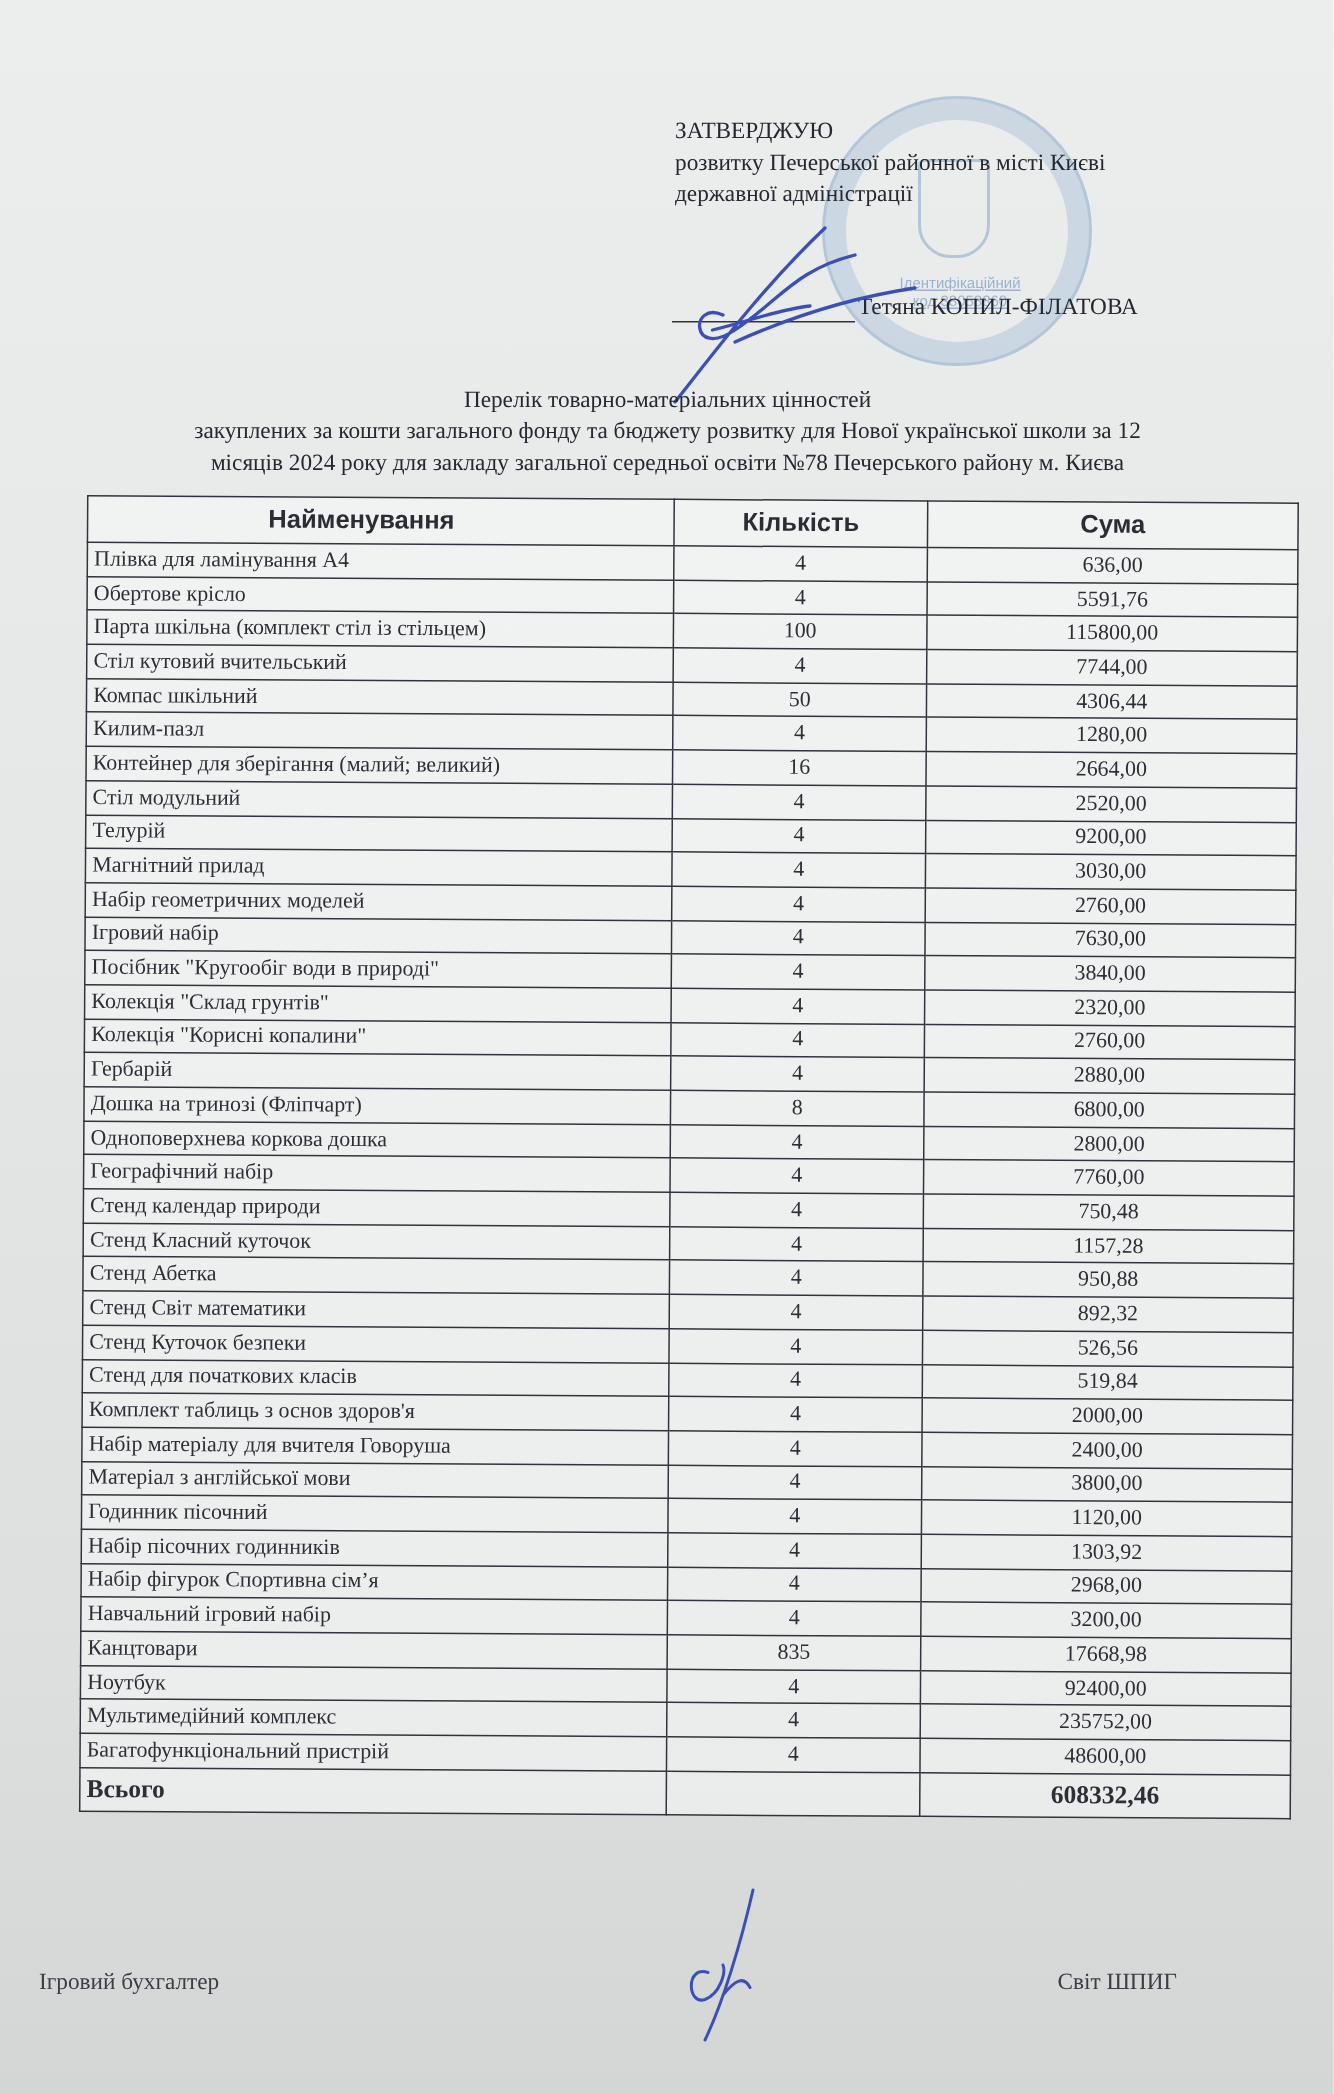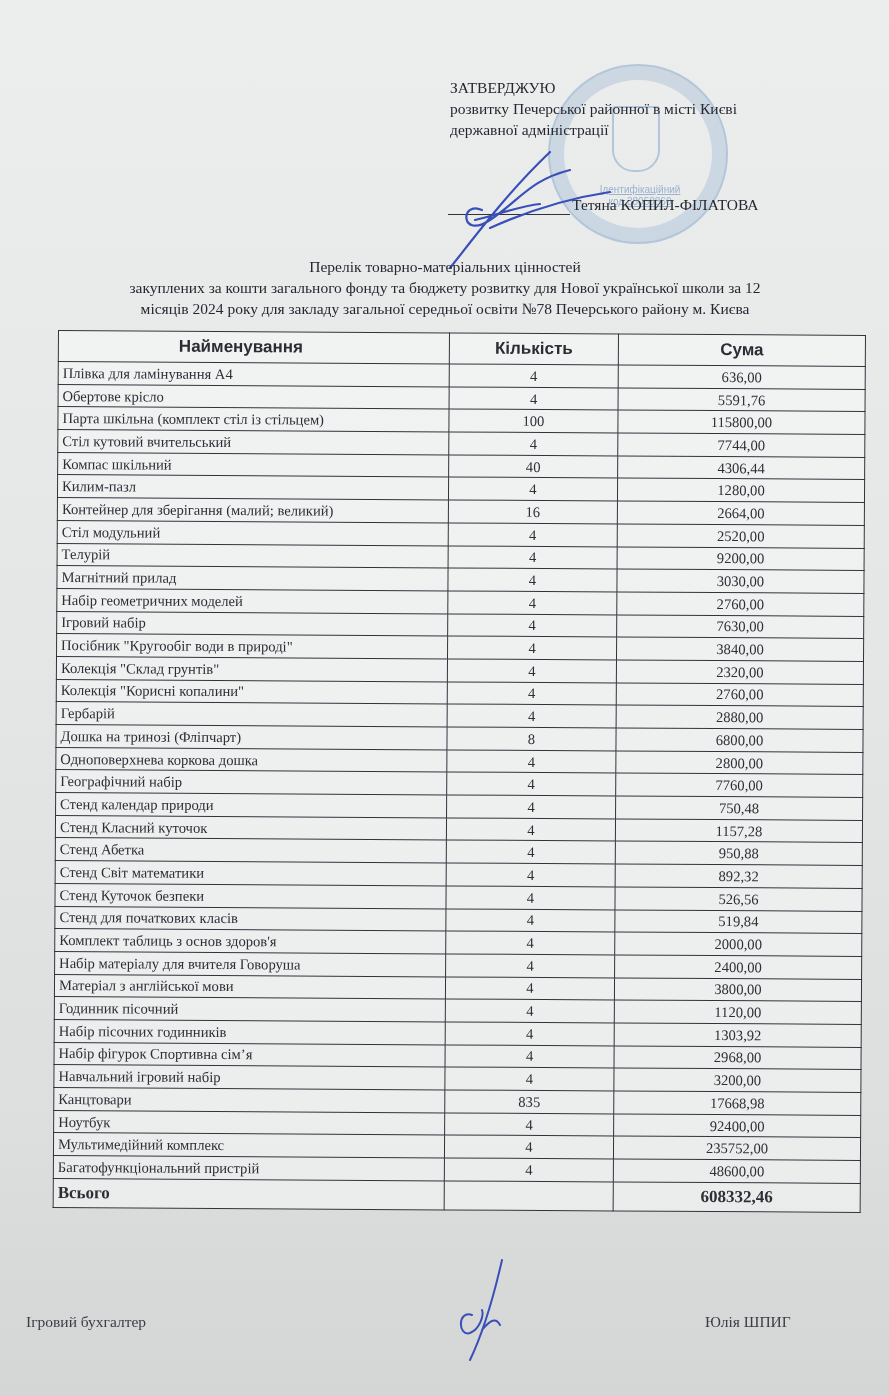--- a/index.html
+++ b/index.html
@@ -120,21 +120,21 @@
         <td class="qty">100</td>
         <td class="sum">115800,00</td>
       </tr>
       <tr>
         <td class="name">Стіл кутовий вчительський</td>
         <td class="qty">4</td>
         <td class="sum">7744,00</td>
       </tr>
       <tr>
         <td class="name">Компас шкільний</td>
-        <td class="qty">40</td>
+        <td class="qty">50</td>
         <td class="sum">4306,44</td>
       </tr>
       <tr>
         <td class="name">Килим-пазл</td>
         <td class="qty">4</td>
         <td class="sum">1280,00</td>
       </tr>
       <tr>
         <td class="name">Контейнер для зберігання (малий; великий)</td>
         <td class="qty">16</td>
@@ -292,13 +292,13 @@
       <td class="qty"></td>
       <td class="sum">608332,46</td>
     </tr>
   </tfoot>
 </table>
 
 <div class="footer left">Ігровий бухгалтер</div>
 <svg class="sig" style="left:452px;top:1255px" width="70" height="110">
   <path d="M50 5 C 42 40, 30 80, 18 105 M 20 60 C 5 55, 6 82, 18 78 C 28 74, 32 60, 30 55 M 30 75 C 38 65, 44 62, 48 70" fill="none" stroke="#3b4fb8" stroke-width="2" stroke-linecap="round"></path>
 </svg>
-<div class="footer right">Юлія  ШПИГ</div>
+<div class="footer right">Світ  ШПИГ</div>
 
 </body></html>

